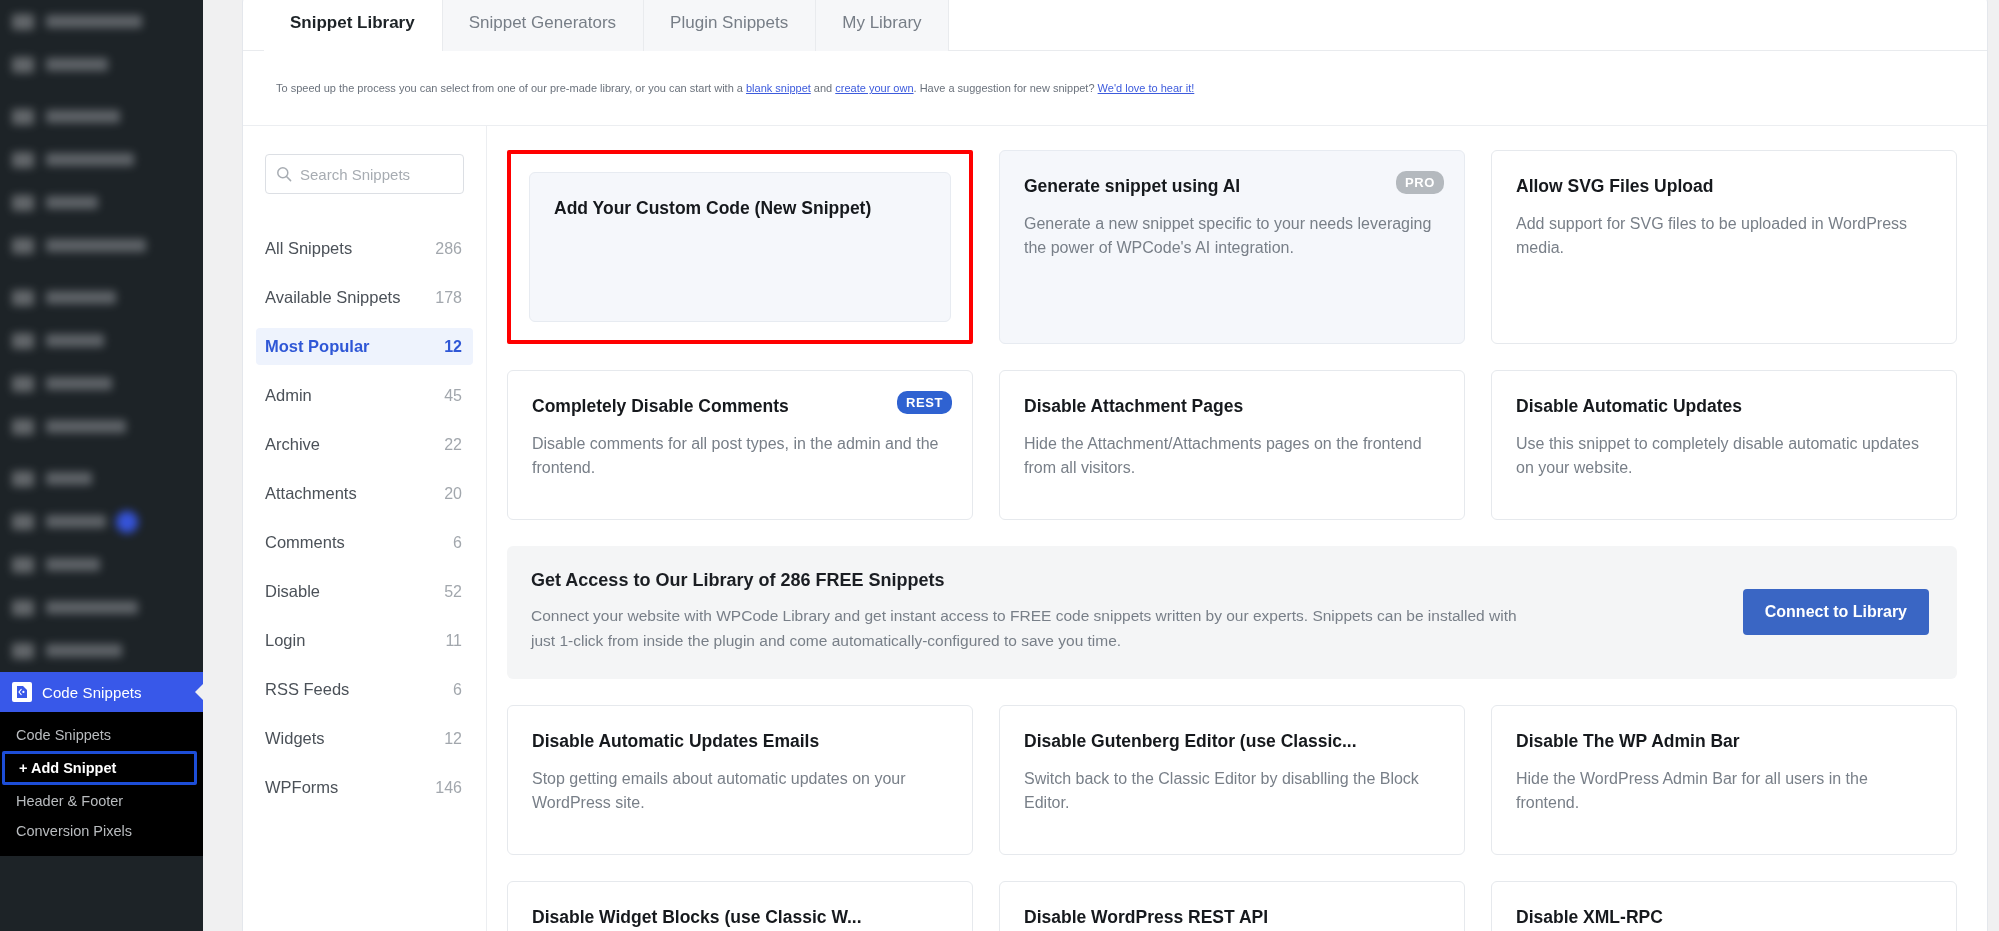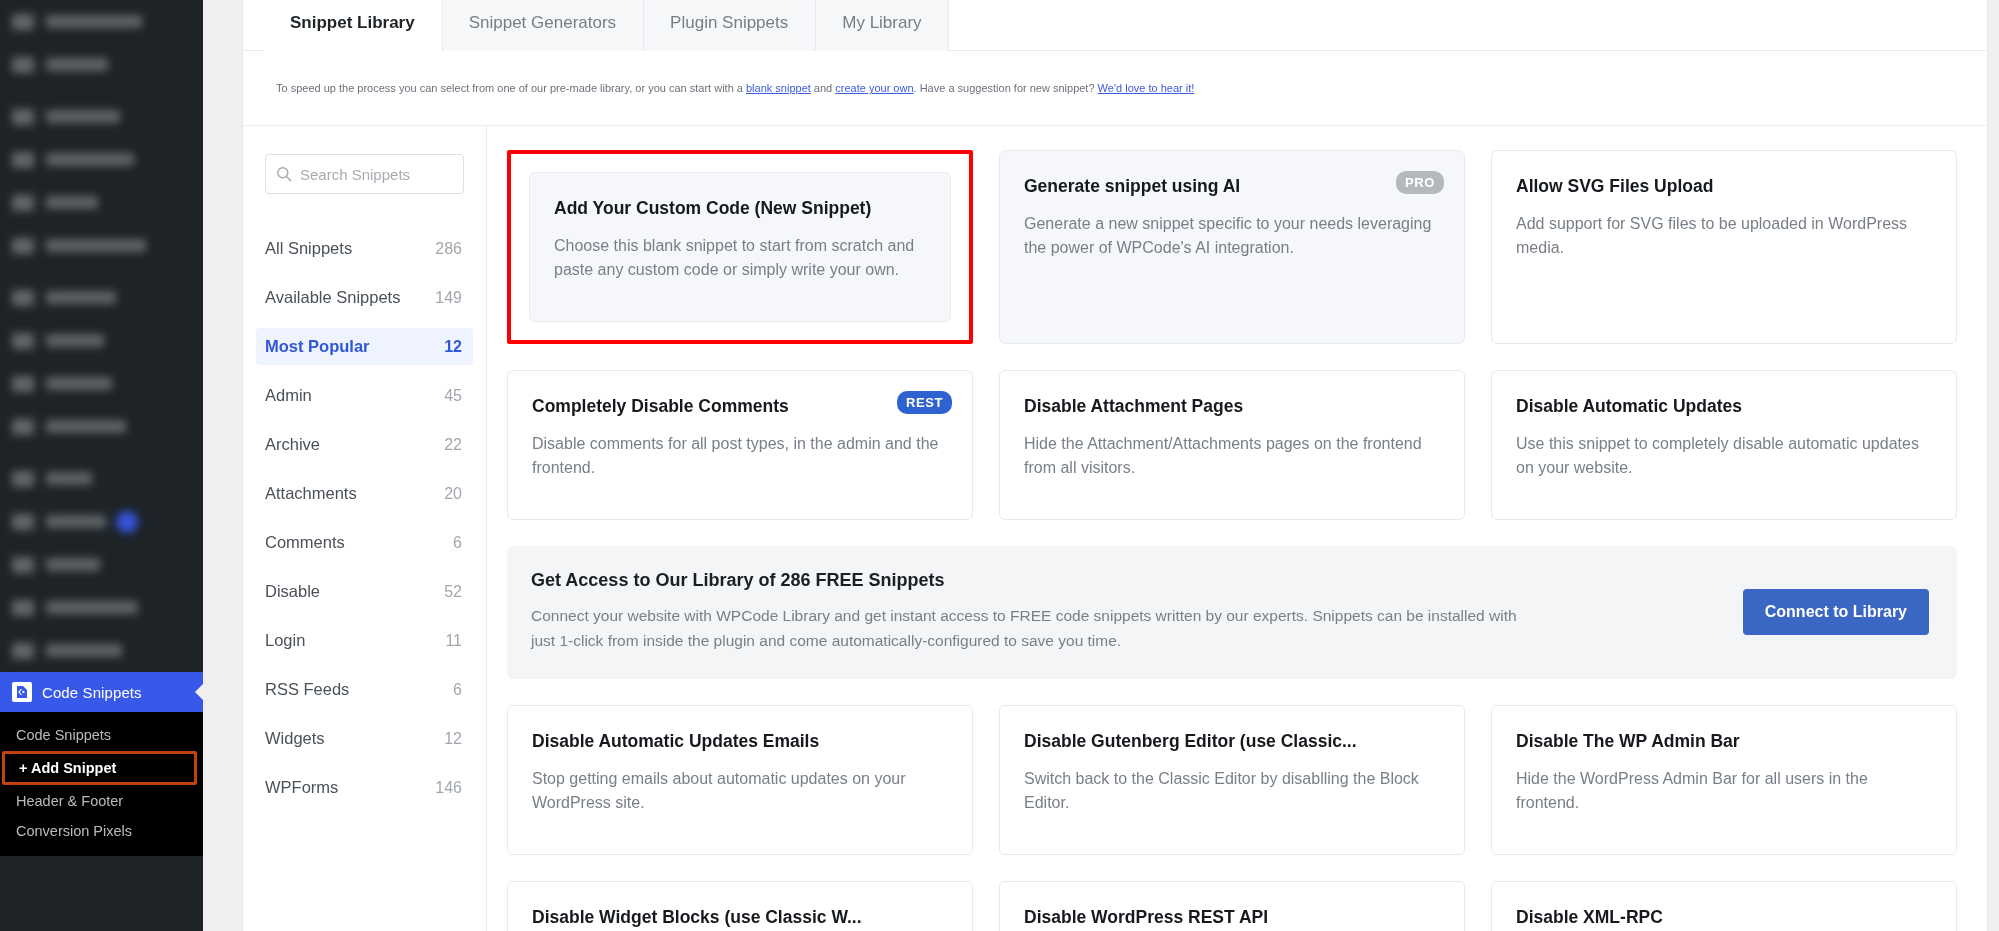--- a/index.html
+++ b/index.html
@@ -71,21 +71,21 @@
     display: block;
     padding: 5px 12px 5px 16px;
     color: #b9bcbf; font-size: 14.5px;
     line-height: 20px;
     white-space: nowrap;
   }
   .wp-subitem.active-highlight {
     color: #fff; font-weight: bold;
     margin: 1px 6px 1px 2px;
     padding: 4px 12px 4px 14px;
-    border: 3px solid #c2410c;
+    border: 3px solid #1d4ed8;
     border-radius: 2px;
   }
 
   
   .main {
     position: absolute; left: 203px; top: 0;
     width: 1796px; height: 931px;
     background: #f0f0f1;
   }
   .panel {
@@ -379,21 +379,21 @@
             </svg>
             <input type="text" placeholder="Search Snippets" style="">
           </div>
           <div id="cat-list">
               <div class="cat">
                 <span>All Snippets</span>
                 <span class="count">286</span>
               </div>
               <div class="cat">
                 <span>Available Snippets</span>
-                <span class="count">149</span>
+                <span class="count">178</span>
               </div>
               <div class="cat selected">
                 <span>Most Popular</span>
                 <span class="count">12</span>
               </div>
               <div class="cat">
                 <span>Admin</span>
                 <span class="count">45</span>
               </div>
               <div class="cat">
@@ -429,21 +429,20 @@
                 <span class="count">146</span>
               </div>
             </div>
         </aside>
 
         <section class="rightcol">
           <div class="grid" id="row1">
               <div class="hl-wrap">
                 <div class="card blank">
                   <h3>Add Your Custom Code (New Snippet)</h3>
-                  <p>Choose this blank snippet to start from scratch and paste any custom code or simply write your own.</p>
                 </div>
               </div>
               <div class="card blank">
                 <h3>Generate snippet using AI</h3>
                 <p>Generate a new snippet specific to your needs leveraging the power of WPCode's AI integration.</p>
                 <span class="badge pro">PRO</span>
               </div>
               <div class="card">
                 <h3>Allow SVG Files Upload</h3>
                 <p>Add support for SVG files to be uploaded in WordPress media.</p>

